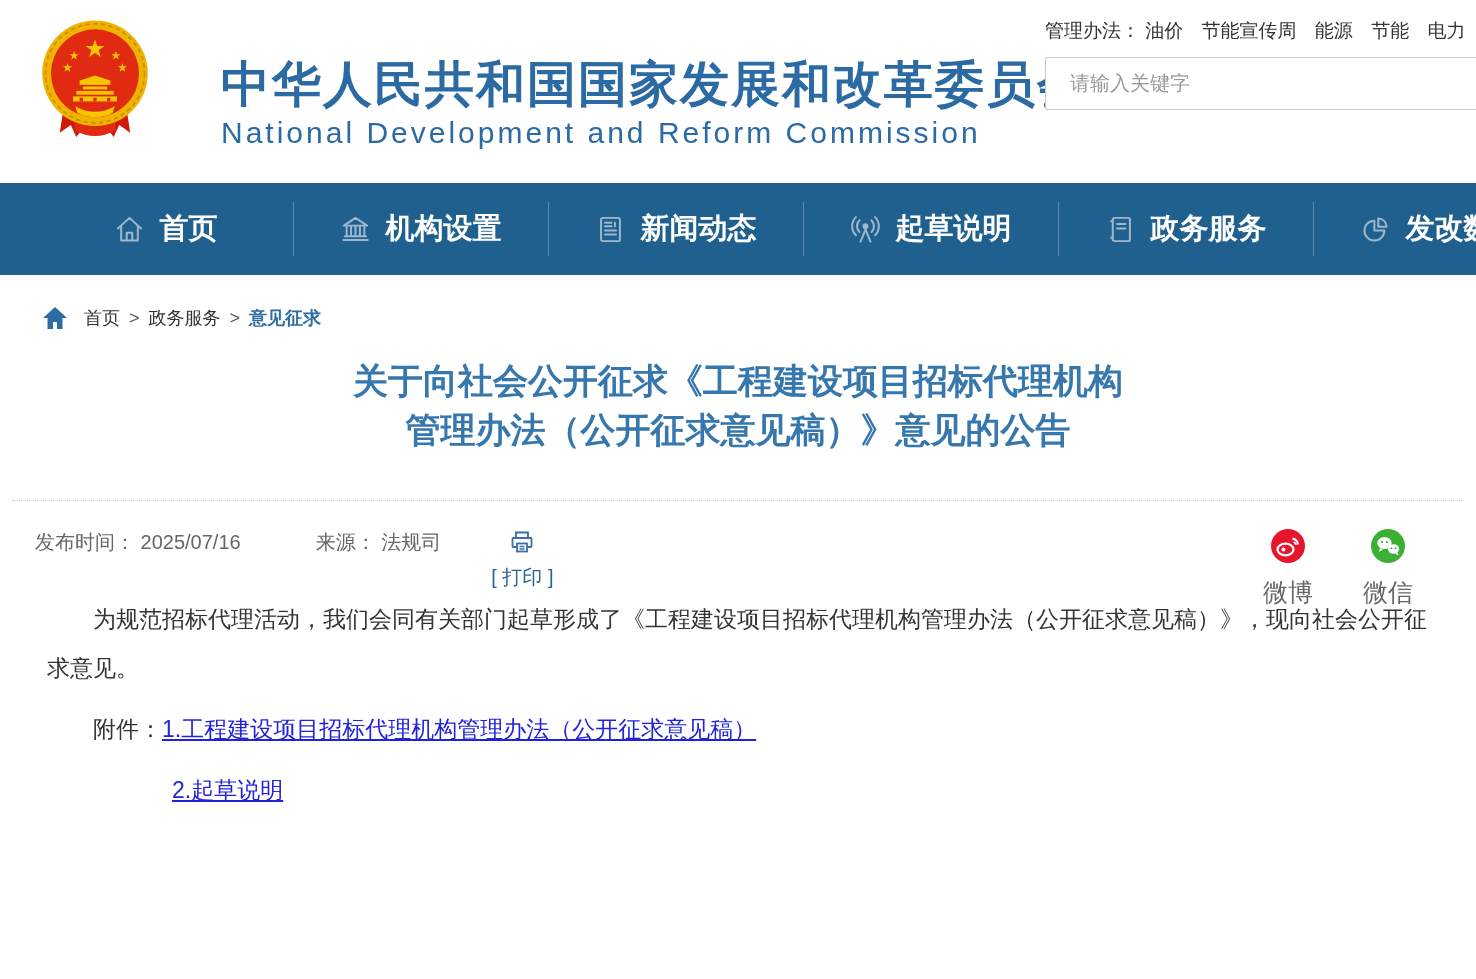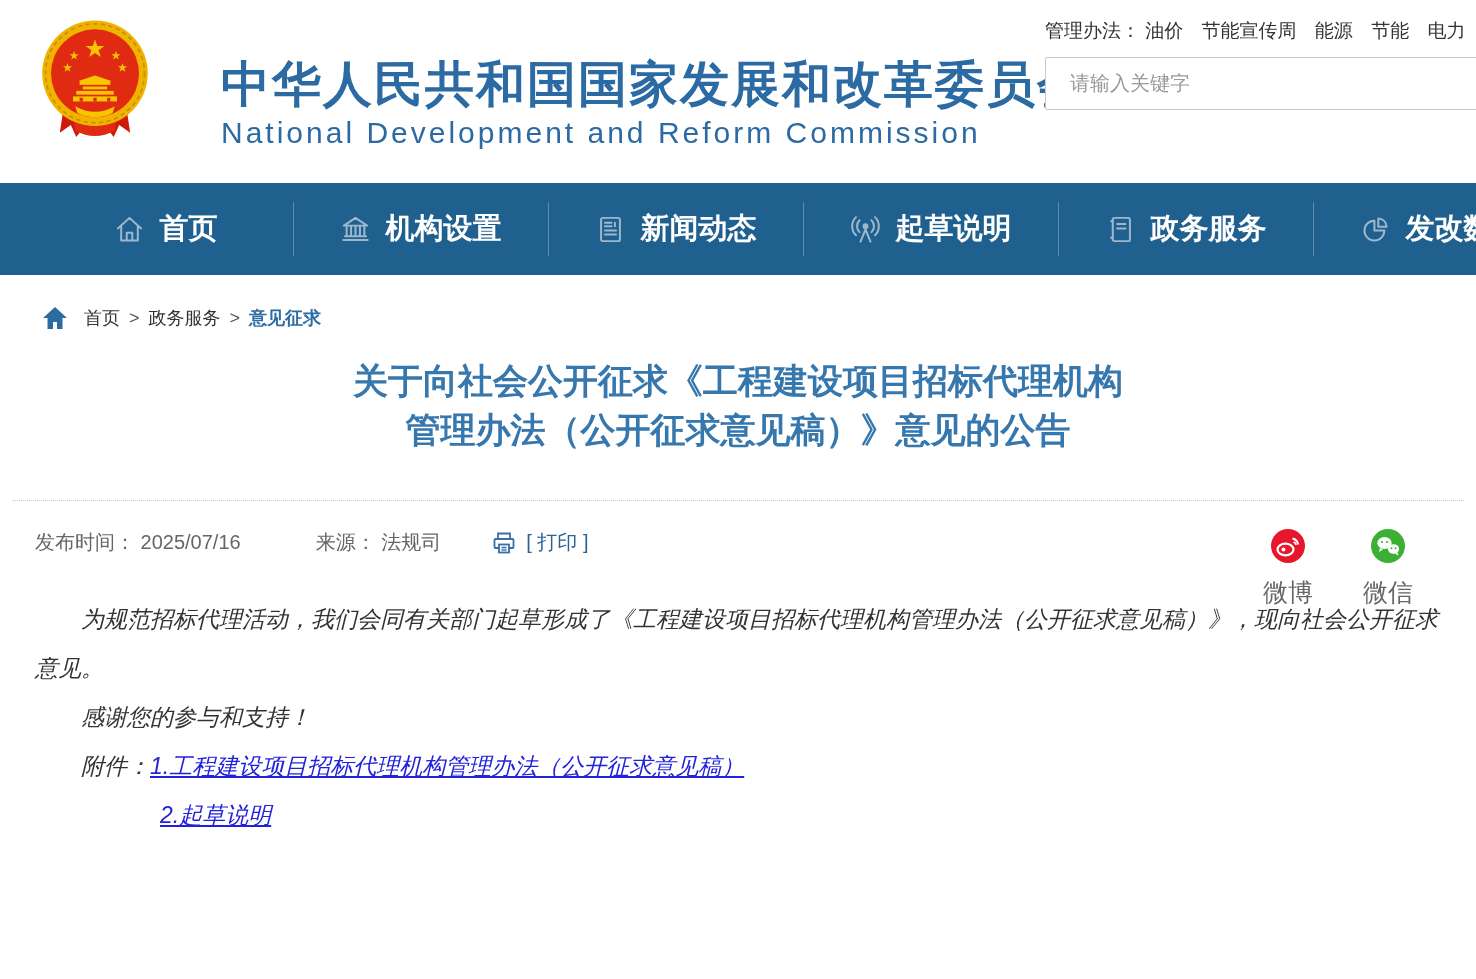--- a/index.html
+++ b/index.html
@@ -34,29 +34,29 @@
   .breadcrumb .crumb { cursor:pointer; }
   .breadcrumb .sep { margin:0 9px; color:#555; }
   .breadcrumb .current { color:#2d6ca2; font-weight:bold; }
   .home-icon { width:26px; height:24px; margin-right:16px; }
   
   .article-title { text-align:center; color:#3677ae; font-size:35px; font-weight:bold; line-height:49px; margin-top:26px; }
   .dotted-sep { border:none; border-top:1px dotted #c9c9c9; margin:46px 12px 0 12px; }
   .meta-row { margin:28px 35px 0 35px; display:flex; align-items:flex-start; font-size:20px; color:#666; height:40px; }
   .meta-item { white-space:nowrap; }
   .meta-source { margin-left:75px; }
-  .print-btn { margin-left:50px; display:flex; align-items:center; gap:9px; color:#2a6496; cursor:pointer; }
+  .print-btn { margin-left:50px; display:flex; align-items:center; gap:9px; color:#2a6496; cursor:pointer;flex-direction:column; }
   .print-icon { width:26px; height:26px; }
   .share-group { margin-left:auto; margin-right:28px; display:flex; align-items:center; }
   .share-btn { display:flex; align-items:center; gap:13px; cursor:pointer; color:#666; font-size:25px;flex-direction:column; }
   .share-btn + .share-btn { margin-left:50px; }
   .share-icon { width:34px; height:34px; }
   
   .content { margin:26px 35px 0 35px; font-size:23px; line-height:49px; color:#333; }
-  .content p { margin:0; text-indent:2em;font-style:italic; }
+  .content p { margin:12px; text-indent:2em; }
   .content .url-link { color:#1414e6; cursor:pointer; }
   .attach-link { color:#2222dd; text-decoration:underline; cursor:pointer; }
   .attach2-line { text-indent:0 !important; padding-left:125px; }
 </style>
 </head>
 <body>
 
 <div class="header">
   <div class="logo-link">
     <svg class="emblem" viewBox="0 0 100 114">
@@ -207,16 +207,15 @@
         <circle cx="20.5" cy="19.2" r="0.95" fill="#3cb035"></circle>
         <circle cx="24.5" cy="19.2" r="0.95" fill="#3cb035"></circle>
       </svg>
       <span>微信</span>
     </span>
   </span>
 </div>
 
 <div class="content">
   <p>为规范招标代理活动，我们会同有关部门起草形成了《工程建设项目招标代理机构管理办法（公开征求意见稿）》，现向社会公开征求意见。</p>
-  <p>感谢您的参与和支持！</p>
   <p><span>附件：</span><span class="attach-link">1.工程建设项目招标代理机构管理办法（公开征求意见稿）</span></p>
   <p class="attach2-line"><span class="attach-link">2.起草说明</span></p>
 </div>
 
 </body></html>

